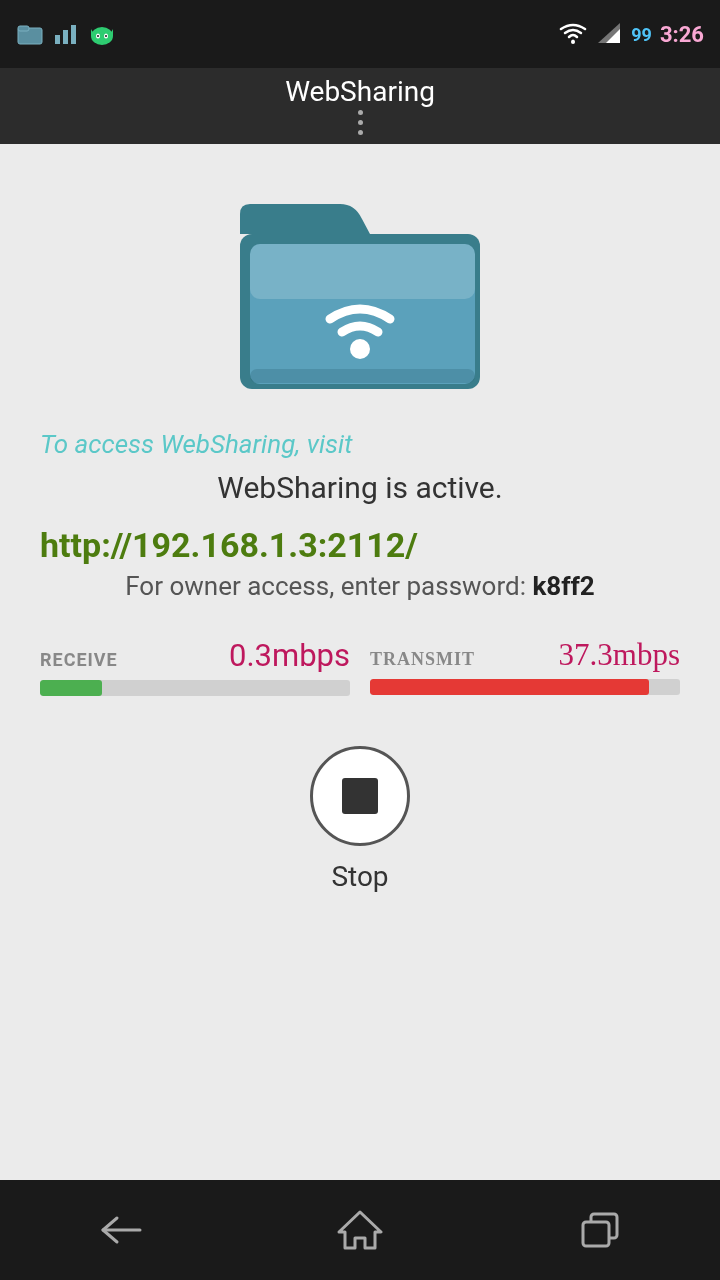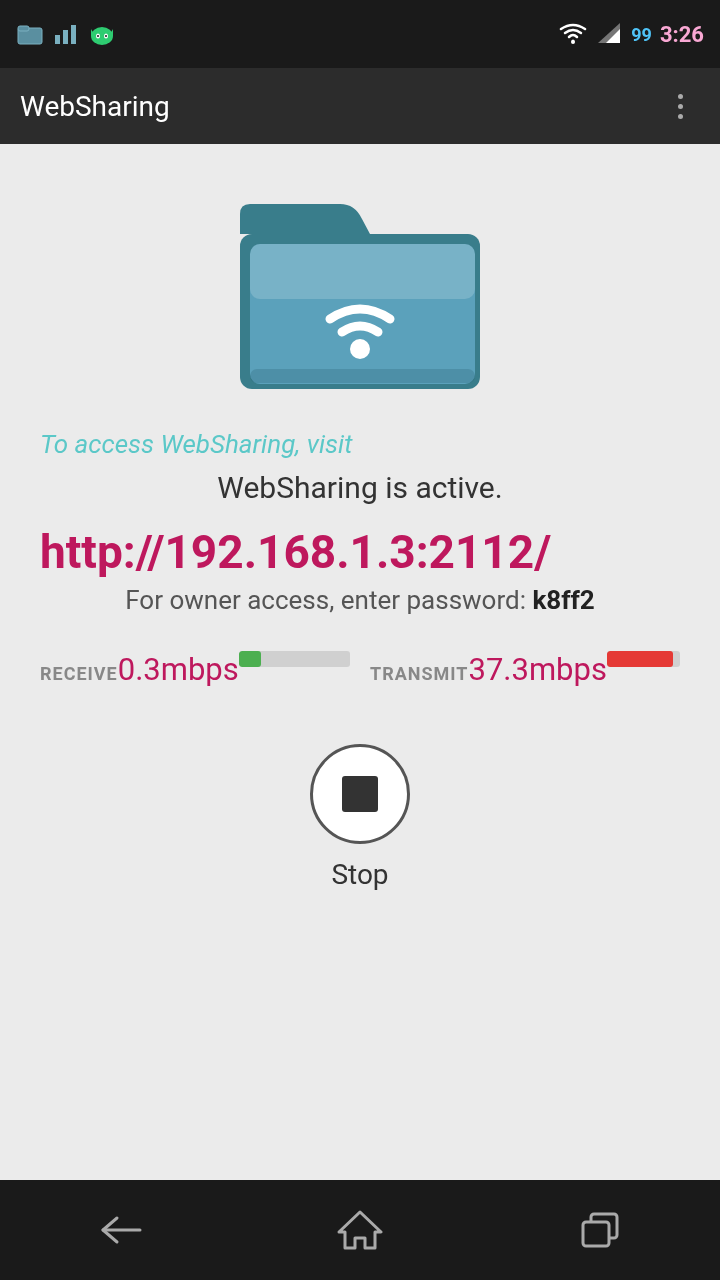--- a/index.html
+++ b/index.html
@@ -52,22 +52,23 @@
       font-weight: bold;
     }
 
     
     #app-bar {
       background: #2c2c2c;
       height: 76px;
       display: flex;
       align-items: center;
       justify-content: space-between;
-      padding: 16px 20px;
+      padding: 7px 20px;
       flex-shrink: 0;
+      flex-direction: column;
     }
     #app-title {
       color: white;
       font-size: 28px;
       font-weight: 400;
     }
     #menu-icon {
       color: #aaa;
       font-size: 28px;
       cursor: pointer;
@@ -120,22 +121,22 @@
       color: #5bc8c8;
       font-size: 26px;
       font-style: italic;
       text-align: left;
       align-self: flex-start;
       margin-bottom: 8px;
       line-height: 1.3;
     }
 
     #url-text {
-      color: #be185d;
-      font-size: 46px;
+      color: #4d7c0f;
+      font-size: 34px;
       font-weight: bold;
       align-self: flex-start;
       margin-bottom: 6px;
     }
 
     #browser-instruction {
       color: #888;
       font-size: 22px;
       align-self: flex-start;
       margin-bottom: 40px;
@@ -156,27 +157,29 @@
     #stats-container {
       width: 100%;
       display: flex;
       flex-direction: column;
       gap: 8px;
       margin-bottom: 50px;
     }
 
     #receive-section {
       display: flex;
-      flex-direction: row;
+      flex-direction: column;
       width: 48%;
     }
     #transmit-section {
       display: flex;
+      flex-direction: column;
       width: 48%;
       align-items: flex-end;
+      font-family: Liberation Serif, serif;
     }
 
     .stat-label-row {
       display: flex;
       justify-content: space-between;
       align-items: baseline;
       width: 100%;
       margin-bottom: 6px;
     }
 

